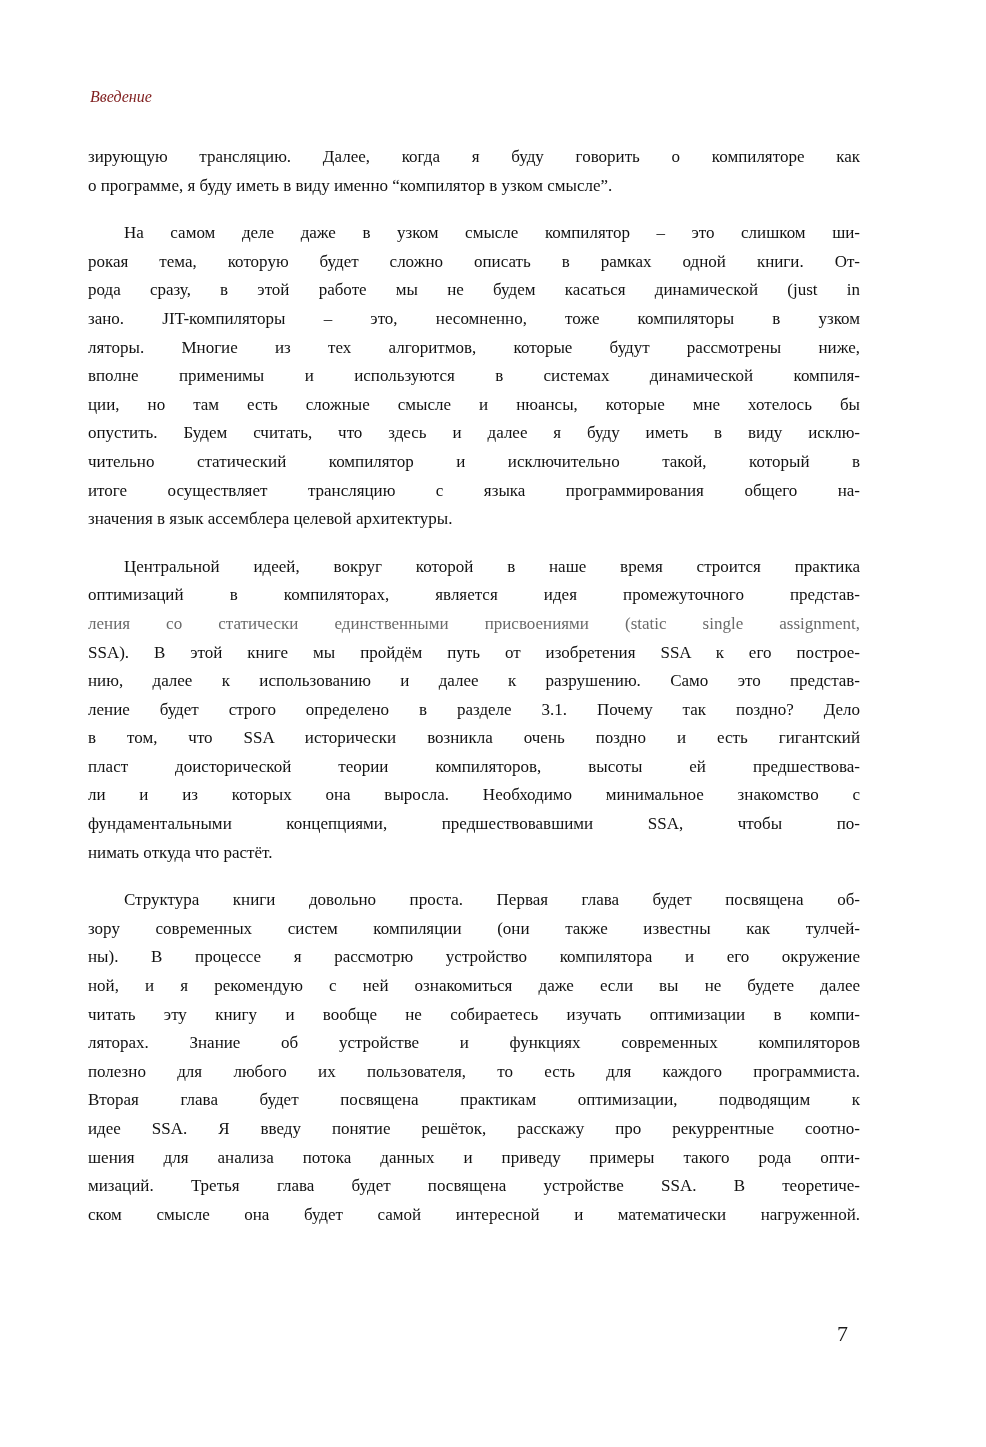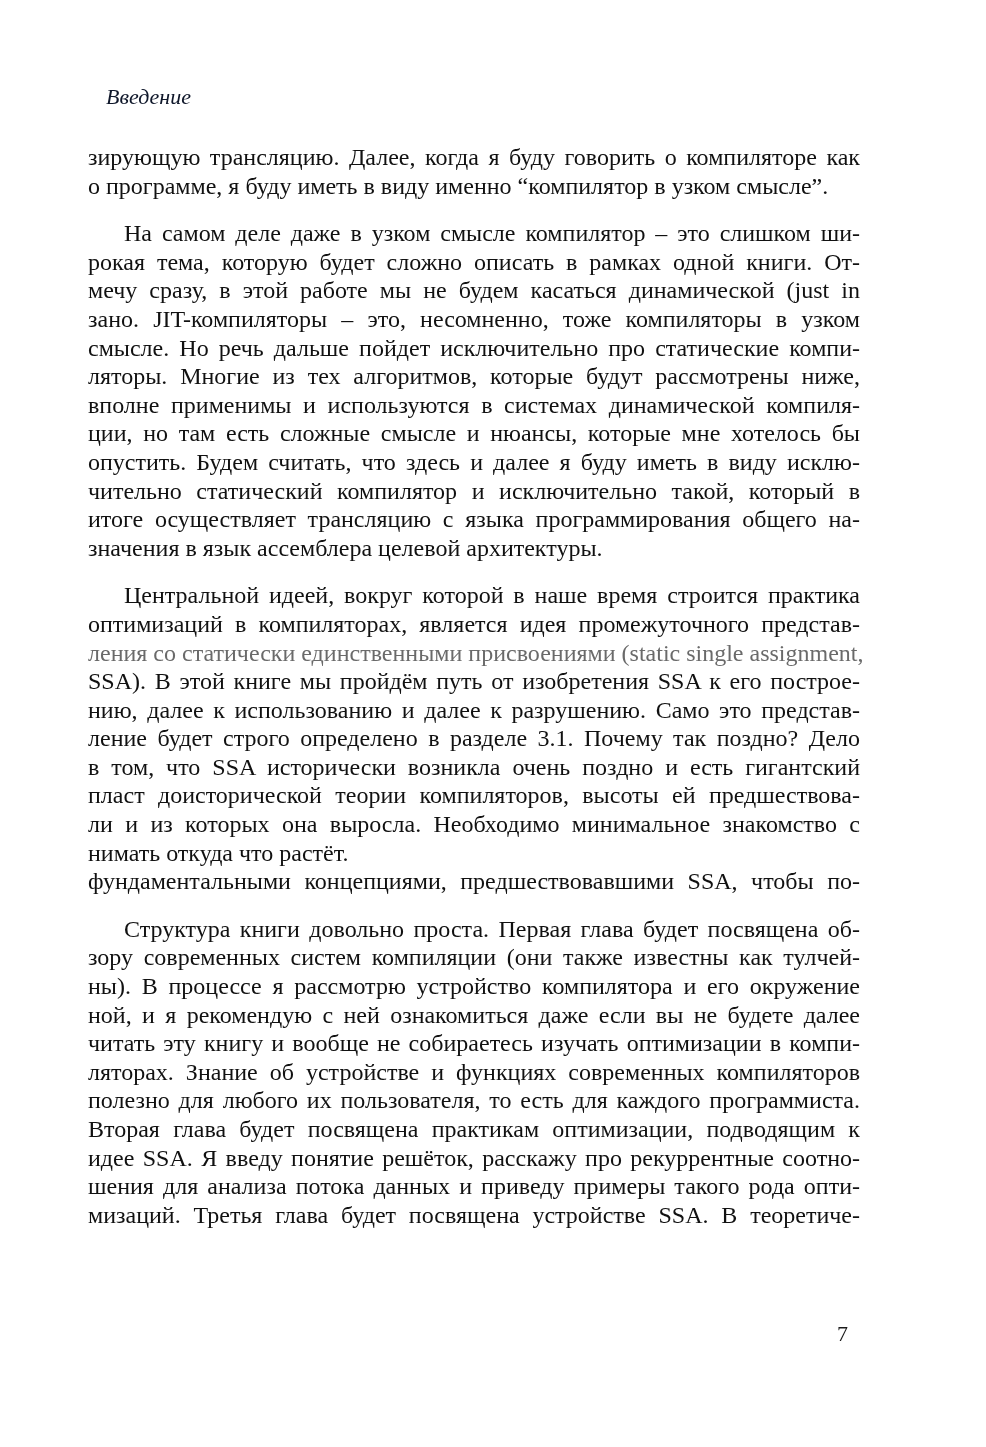--- a/index.html
+++ b/index.html
@@ -20,31 +20,30 @@
       left: 88px;
       top: 0;
       width: 772px;
       height: 1447px;
     }
     .running-head {
       position: absolute;
       top: 84px;
       left: 2px;
       font-style: italic;
-      font-size: 22px;
+      font-size: 16px;
       line-height: 26px;
-      color: #0f172a;
-      margin-left: 16px;
+      color: #7f1d1d;
     }
     .body-text {
       position: absolute;
       top: 143px;
       left: 0;
       width: 772px;
-      font-size: 24px;
+      font-size: 17px;
       line-height: 28.6px;
     }
     .para {
       margin: 0 0 19px 0;
       text-align: justify;
       text-align-last: left;
     }
     .line {
       display: block;
       white-space: nowrap;
@@ -80,55 +79,55 @@
   <div class="body-text">
 
     <div class="para">
       <span class="line">зирующую трансляцию. Далее, когда я буду говорить о компиляторе как</span>
       <span class="line last">о программе, я буду иметь в виду именно “компилятор в узком смысле”.</span>
     </div>
 
     <div class="para">
       <span class="line indent">На самом деле даже в узком смысле компилятор – это слишком ши-</span>
       <span class="line">рокая тема, которую будет сложно описать в рамках одной книги. От-</span>
-      <span class="line">мечу сразу, в этой работе мы не будем касаться динамической (just in</span>
+      <span class="line">рода сразу, в этой работе мы не будем касаться динамической (just in</span>
       <span class="line">зано. JIT-компиляторы – это, несомненно, тоже компиляторы в узком</span>
-      <span class="line">смысле. Но речь дальше пойдет исключительно про статические компи-</span>
       <span class="line">ляторы. Многие из тех алгоритмов, которые будут рассмотрены ниже,</span>
       <span class="line">вполне применимы и используются в системах динамической компиля-</span>
       <span class="line">ции, но там есть сложные смысле и нюансы, которые мне хотелось бы</span>
       <span class="line">опустить. Будем считать, что здесь и далее я буду иметь в виду исклю-</span>
       <span class="line">чительно статический компилятор и исключительно такой, который в</span>
       <span class="line">итоге осуществляет трансляцию с языка программирования общего на-</span>
       <span class="line last">значения в язык ассемблера целевой архитектуры.</span>
     </div>
 
     <div class="para">
       <span class="line indent">Центральной идеей, вокруг которой в наше время строится практика</span>
       <span class="line">оптимизаций в компиляторах, является идея промежуточного представ-</span>
       <span class="line faded">ления со статически единственными присвоениями (static single assignment,</span>
       <span class="line">SSA). В этой книге мы пройдём путь от изобретения SSA к его построе-</span>
       <span class="line">нию, далее к использованию и далее к разрушению. Само это представ-</span>
       <span class="line">ление будет строго определено в разделе 3.1. Почему так поздно? Дело</span>
       <span class="line">в том, что SSA исторически возникла очень поздно и есть гигантский</span>
       <span class="line">пласт доисторической теории компиляторов, высоты ей предшествова-</span>
       <span class="line">ли и из которых она выросла. Необходимо минимальное знакомство с</span>
+      <span class="line">фундаментальными концепциями, предшествовавшими SSA, чтобы по-</span>
       <span class="line last">нимать откуда что растёт.</span>
-      <span class="line">фундаментальными концепциями, предшествовавшими SSA, чтобы по-</span>
     </div>
 
     <div class="para">
       <span class="line indent">Структура книги довольно проста. Первая глава будет посвящена об-</span>
       <span class="line">зору современных систем компиляции (они также известны как тулчей-</span>
       <span class="line">ны). В процессе я рассмотрю устройство компилятора и его окружение</span>
       <span class="line">ной, и я рекомендую с ней ознакомиться даже если вы не будете далее</span>
       <span class="line">читать эту книгу и вообще не собираетесь изучать оптимизации в компи-</span>
       <span class="line">ляторах. Знание об устройстве и функциях современных компиляторов</span>
       <span class="line">полезно для любого их пользователя, то есть для каждого программиста.</span>
       <span class="line">Вторая глава будет посвящена практикам оптимизации, подводящим к</span>
       <span class="line">идее SSA. Я введу понятие решёток, расскажу про рекуррентные соотно-</span>
       <span class="line">шения для анализа потока данных и приведу примеры такого рода опти-</span>
       <span class="line">мизаций. Третья глава будет посвящена устройстве SSA. В теоретиче-</span>
+      <span class="line">ском смысле она будет самой интересной и математически нагруженной.</span>
     </div>
   </div>
 
   <div class="page-number">7</div>
 </div>
 
 </body></html>

